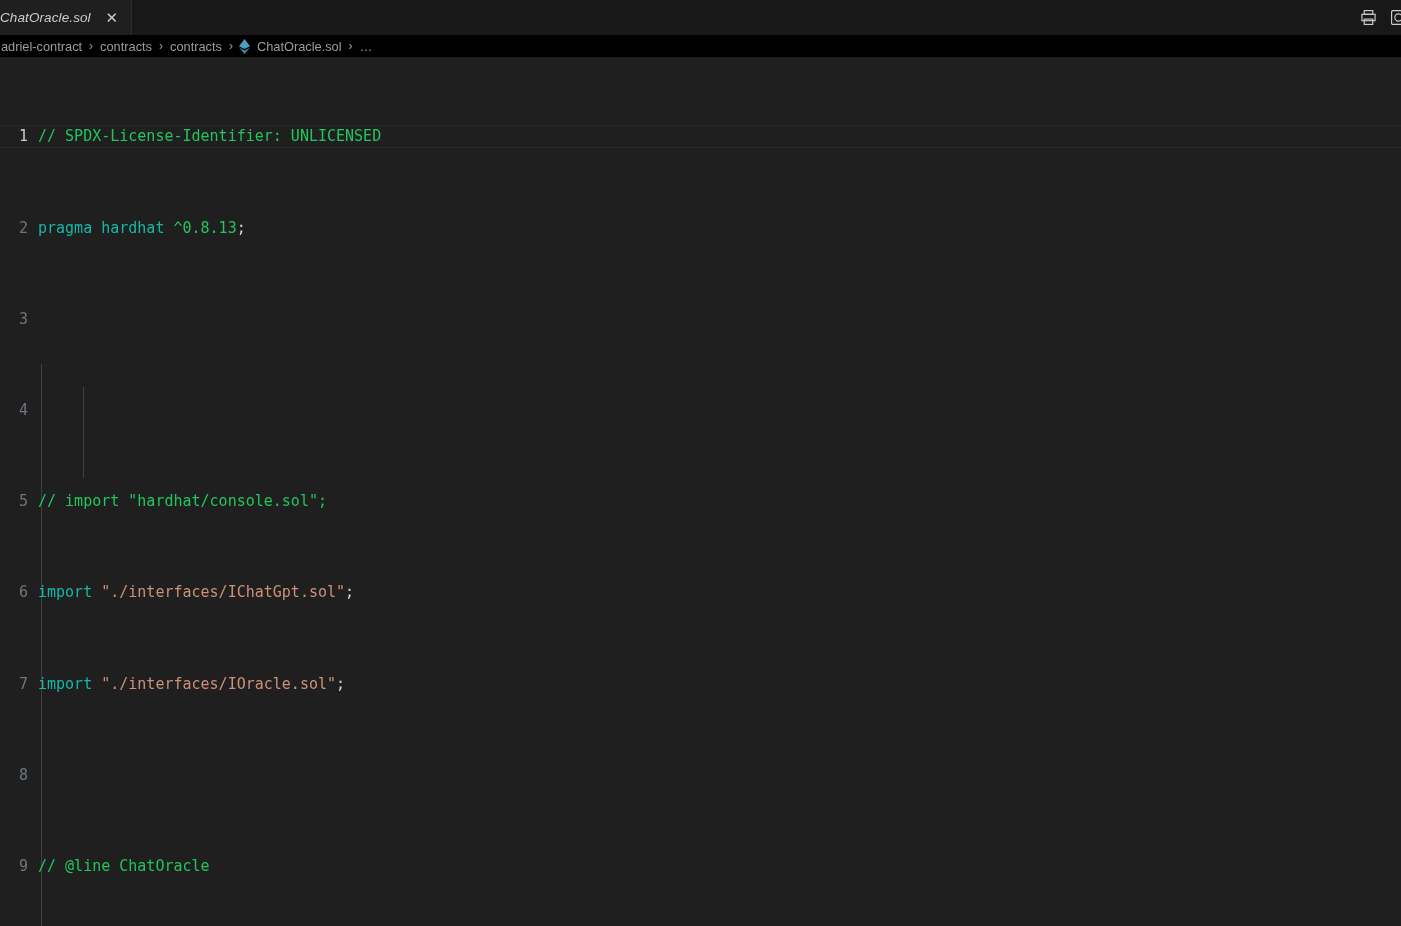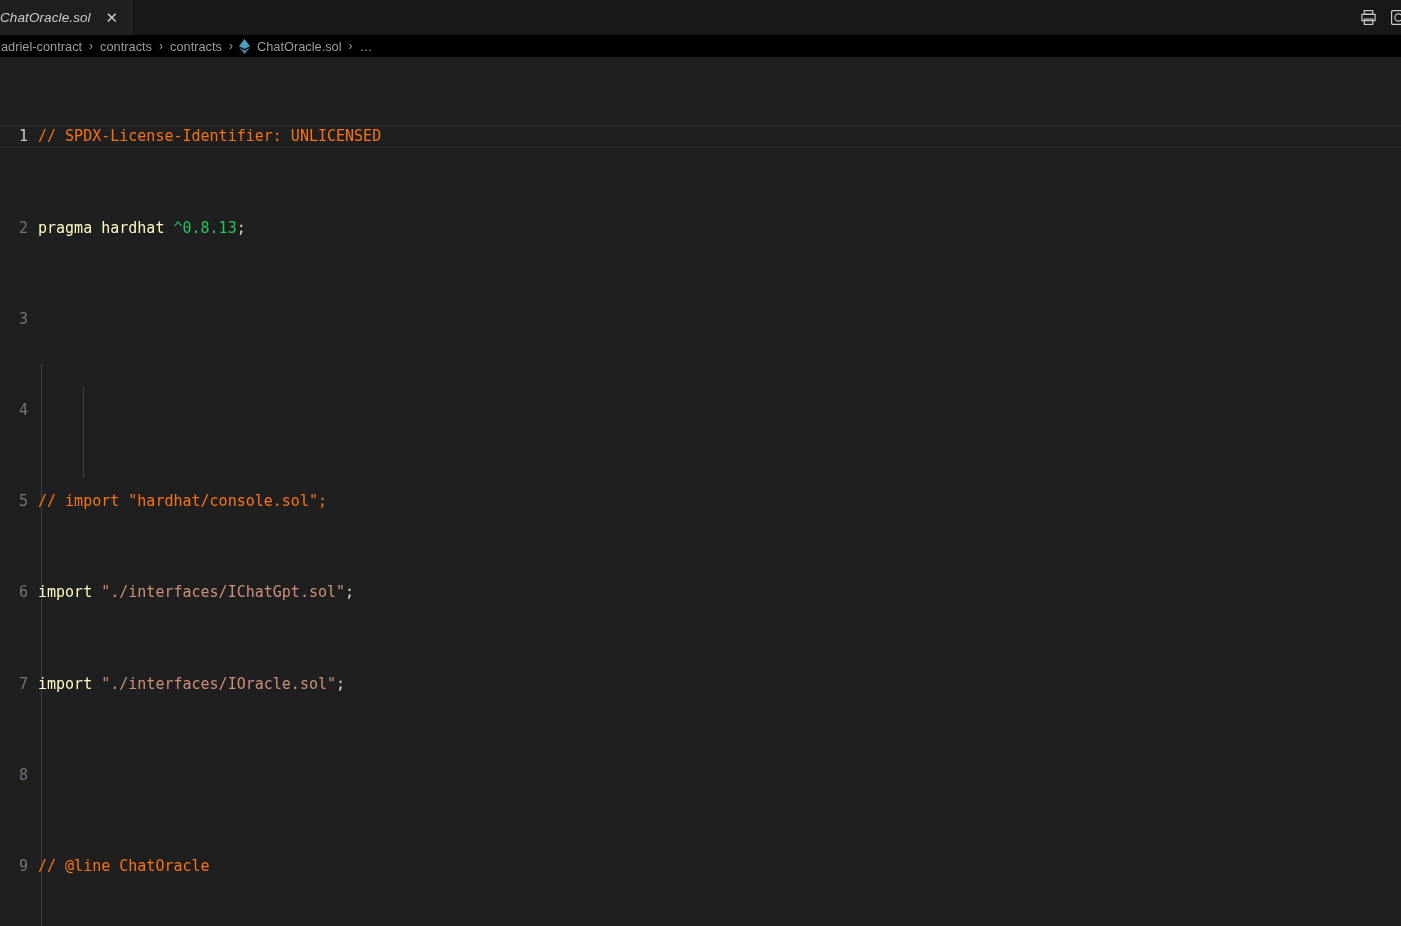--- a/index.html
+++ b/index.html
@@ -142,22 +142,22 @@
 
   
   .guide {
     position: absolute;
     width: 1px;
     background: #404040;
     left: 41px;
   }
 
   
-  .c-comment  { color: #f97316; }
-  .c-keyword  { color: #fef9c3; }
+  .c-comment  { color: #22c55e; }
+  .c-keyword  { color: #14b8a6; }
   .c-string   { color: #ce9178; }
   .c-number   { color: #22c55e; }
   .c-punct    { color: #d4d4d4; }
 </style>
 </head>
 <body>
 
 <div class="tabbar">
   <div class="tab">
     <span class="tab-label">ChatOracle.sol</span>

